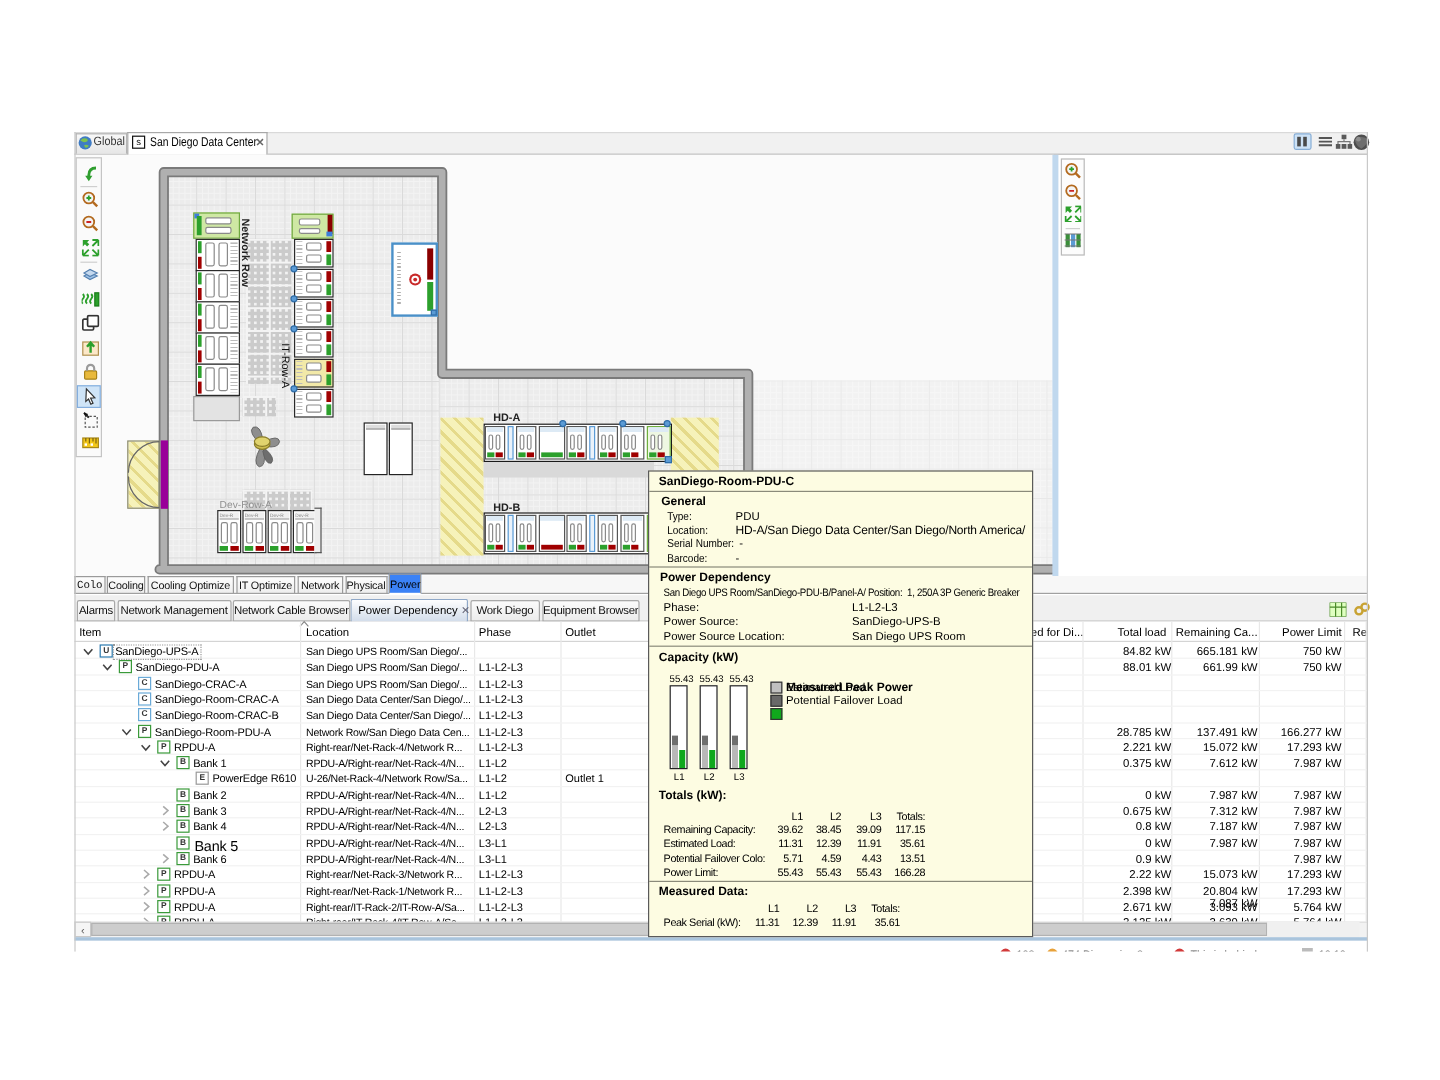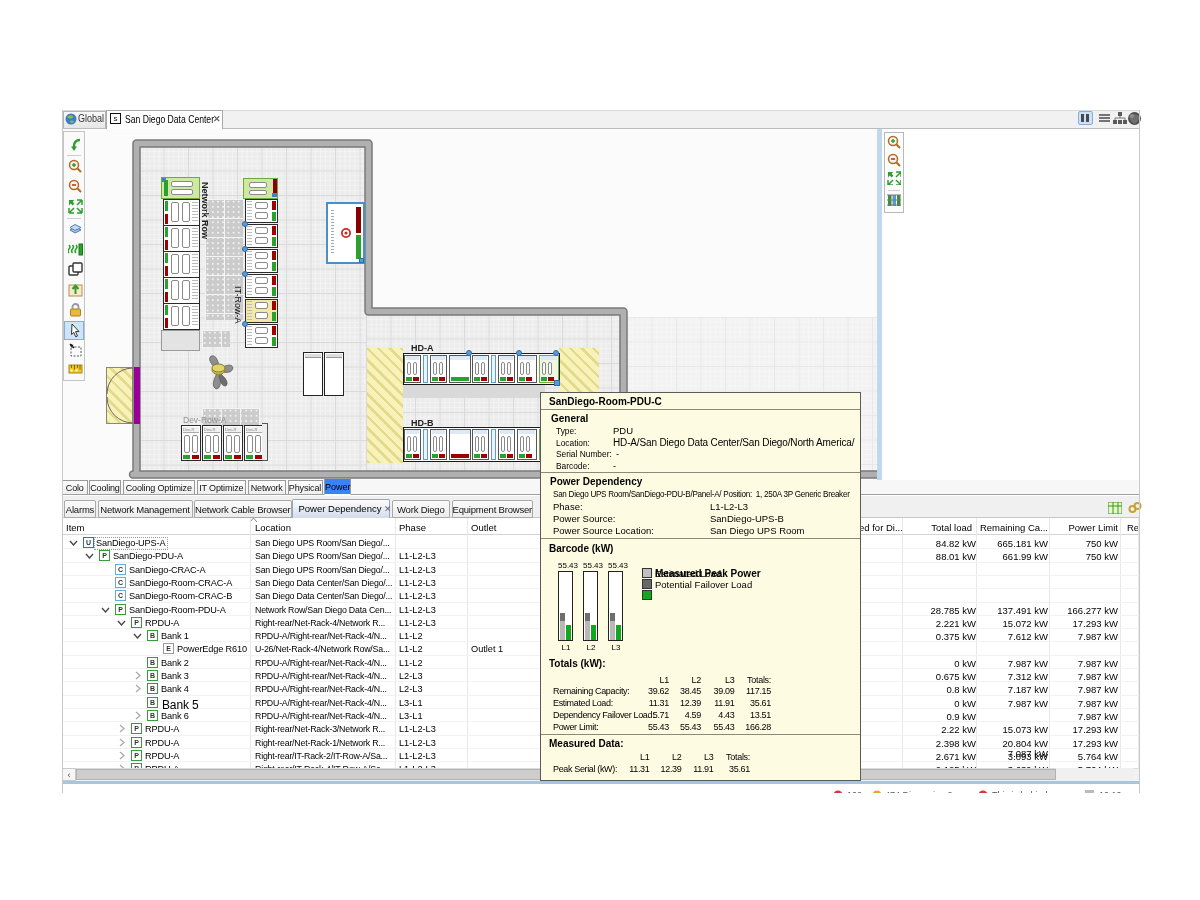--- a/index.html
+++ b/index.html
@@ -397,21 +397,21 @@
     <g>
       <rect x="1" y="2" width="3.5" height="11" fill="#3a8f3a"></rect>
       <rect x="5.5" y="2" width="3.5" height="11" fill="#5b9bd5"></rect>
       <rect x="10" y="2" width="3.5" height="11" fill="#3a8f3a"></rect>
       <line x1="0" y1="2" x2="14" y2="2" stroke="#777"></line>
       <line x1="0" y1="7" x2="14" y2="7" stroke="#777"></line>
       <line x1="0" y1="12" x2="14" y2="12" stroke="#777"></line>
     </g>
   </svg>
 <div style="position:absolute;left:62px;top:480px;width:1078px;height:15px;background:#f7f7f7;"></div>
-<div class="tab1" style="left:62px;width:25.5px;">Colo</div>
+<div class="tab1" style="left:62px;width:25.5px;font-family:Liberation Mono, monospace;">Colo</div>
 <div class="tab1" style="left:89px;width:32px;">Cooling</div>
 <div class="tab1" style="left:122.5px;width:72.5px;">Cooling Optimize</div>
 <div class="tab1" style="left:196.5px;width:49.5px;">IT Optimize</div>
 <div class="tab1" style="left:247.5px;width:38.5px;">Network</div>
 <div class="tab1" style="left:287.5px;width:35px;">Physical</div>
 <div style="position:absolute;left:62px;top:494px;width:1078px;height:1px;background:#a0a0a0;"></div>
 <div style="position:absolute;left:324px;top:478px;width:27px;height:17px;background:#3b82f6;border:1px solid #9a9a9a;border-bottom:1px solid #fff;font-size:9px;color:#000;text-align:center;line-height:16px;z-index:3;">Power</div>
 <div style="position:absolute;left:62px;top:496px;width:1078px;height:297px;background:#fff;"></div>
 <div style="position:absolute;left:62px;top:496px;width:1078px;height:22px;background:#f0f0f0;border-bottom:1px solid #c6c6c6;"></div>
 <div class="tab2" style="left:64px;width:32px;">Alarms</div>
@@ -658,21 +658,21 @@
 <div style="position:absolute;left:541px;top:472px;width:319px;height:1px;background:#8a8a7a;z-index:11;"></div>
 <div class="t" style="left:550px;top:476px;font-size:10px;z-index:11;font-weight:bold;">Power Dependency</div>
 <div class="t" style="left:553px;top:489px;font-size:9px;z-index:11;letter-spacing:-0.3px;transform:scaleX(0.9);transform-origin:0 0;">San Diego UPS Room/SanDiego-PDU-B/Panel-A/ Position:&nbsp;&nbsp;1, 250A 3P Generic Breaker</div>
 <div class="t" style="left:553px;top:501px;font-size:9.5px;z-index:11;">Phase:</div>
 <div class="t" style="left:710px;top:501px;font-size:9.5px;z-index:11;">L1-L2-L3</div>
 <div class="t" style="left:553px;top:513px;font-size:9.5px;z-index:11;">Power Source:</div>
 <div class="t" style="left:710px;top:513px;font-size:9.5px;z-index:11;">SanDiego-UPS-B</div>
 <div class="t" style="left:553px;top:525px;font-size:9.5px;z-index:11;">Power Source Location:</div>
 <div class="t" style="left:710px;top:525px;font-size:9.5px;z-index:11;">San Diego UPS Room</div>
 <div style="position:absolute;left:541px;top:538px;width:319px;height:1px;background:#8a8a7a;z-index:11;"></div>
-<div class="t" style="left:549px;top:543px;font-size:10px;z-index:11;font-weight:bold;">Barcode (kW)</div>
+<div class="t" style="left:549px;top:543px;font-size:10px;z-index:11;font-weight:bold;">Capacity (kW)</div>
 <div style="position:absolute;left:558px;top:571px;width:15px;height:70px;background:#fff;border:1px solid #222;z-index:11;"></div>
 <div style="position:absolute;left:560px;top:621px;width:5px;height:19px;background:#b8b8b8;z-index:12;"></div>
 <div style="position:absolute;left:560px;top:613px;width:5px;height:8px;background:#6e6e6e;z-index:12;"></div>
 <div style="position:absolute;left:566px;top:625px;width:5px;height:15px;background:#10a81c;z-index:12;"></div>
 <div class="t" style="left:558px;top:561px;font-size:8px;z-index:11;width:16px;text-align:center;z-index:12;">55.43</div>
 <div class="t" style="left:558px;top:643px;font-size:8px;z-index:11;width:16px;text-align:center;z-index:12;">L1</div>
 <div style="position:absolute;left:583px;top:571px;width:15px;height:70px;background:#fff;border:1px solid #222;z-index:11;"></div>
 <div style="position:absolute;left:585px;top:621px;width:5px;height:19px;background:#b8b8b8;z-index:12;"></div>
 <div style="position:absolute;left:585px;top:613px;width:5px;height:8px;background:#6e6e6e;z-index:12;"></div>
 <div style="position:absolute;left:591px;top:625px;width:5px;height:15px;background:#10a81c;z-index:12;"></div>
@@ -698,21 +698,21 @@
 <div class="t" style="left:553px;top:686px;font-size:9px;z-index:11;letter-spacing:-0.35px;">Remaining Capacity:</div>
 <div class="t" style="left:634px;top:686px;font-size:9px;z-index:11;width:35px;text-align:right;letter-spacing:-0.3px;">39.62</div>
 <div class="t" style="left:666px;top:686px;font-size:9px;z-index:11;width:35px;text-align:right;letter-spacing:-0.3px;">38.45</div>
 <div class="t" style="left:699.5px;top:686px;font-size:9px;z-index:11;width:35px;text-align:right;letter-spacing:-0.3px;">39.09</div>
 <div class="t" style="left:736px;top:686px;font-size:9px;z-index:11;width:35px;text-align:right;letter-spacing:-0.3px;">117.15</div>
 <div class="t" style="left:553px;top:698px;font-size:9px;z-index:11;letter-spacing:-0.35px;">Estimated Load:</div>
 <div class="t" style="left:634px;top:698px;font-size:9px;z-index:11;width:35px;text-align:right;letter-spacing:-0.3px;">11.31</div>
 <div class="t" style="left:666px;top:698px;font-size:9px;z-index:11;width:35px;text-align:right;letter-spacing:-0.3px;">12.39</div>
 <div class="t" style="left:699.5px;top:698px;font-size:9px;z-index:11;width:35px;text-align:right;letter-spacing:-0.3px;">11.91</div>
 <div class="t" style="left:736px;top:698px;font-size:9px;z-index:11;width:35px;text-align:right;letter-spacing:-0.3px;">35.61</div>
-<div class="t" style="left:553px;top:710px;font-size:9px;z-index:11;letter-spacing:-0.35px;">Dependency Failover Load:</div>
+<div class="t" style="left:553px;top:710px;font-size:9px;z-index:11;letter-spacing:-0.35px;">Potential Failover Colo:</div>
 <div class="t" style="left:634px;top:710px;font-size:9px;z-index:11;width:35px;text-align:right;letter-spacing:-0.3px;">5.71</div>
 <div class="t" style="left:666px;top:710px;font-size:9px;z-index:11;width:35px;text-align:right;letter-spacing:-0.3px;">4.59</div>
 <div class="t" style="left:699.5px;top:710px;font-size:9px;z-index:11;width:35px;text-align:right;letter-spacing:-0.3px;">4.43</div>
 <div class="t" style="left:736px;top:710px;font-size:9px;z-index:11;width:35px;text-align:right;letter-spacing:-0.3px;">13.51</div>
 <div class="t" style="left:553px;top:722px;font-size:9px;z-index:11;letter-spacing:-0.35px;">Power Limit:</div>
 <div class="t" style="left:634px;top:722px;font-size:9px;z-index:11;width:35px;text-align:right;letter-spacing:-0.3px;">55.43</div>
 <div class="t" style="left:666px;top:722px;font-size:9px;z-index:11;width:35px;text-align:right;letter-spacing:-0.3px;">55.43</div>
 <div class="t" style="left:699.5px;top:722px;font-size:9px;z-index:11;width:35px;text-align:right;letter-spacing:-0.3px;">55.43</div>
 <div class="t" style="left:736px;top:722px;font-size:9px;z-index:11;width:35px;text-align:right;letter-spacing:-0.3px;">166.28</div>
 <div style="position:absolute;left:541px;top:734px;width:319px;height:1px;background:#8a8a7a;z-index:11;"></div>

